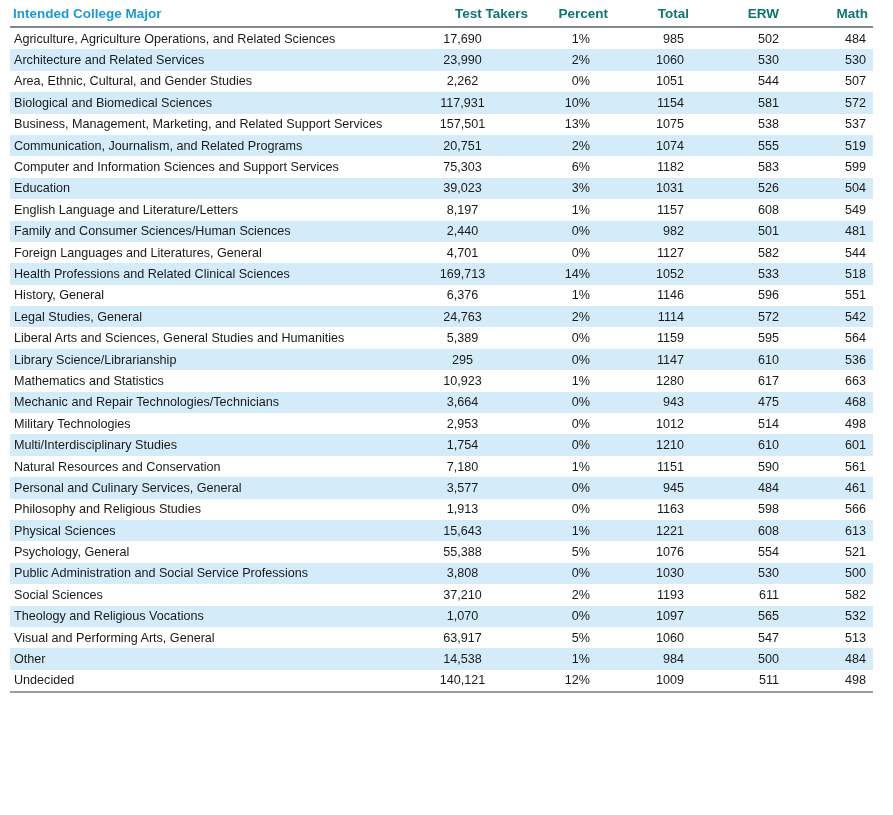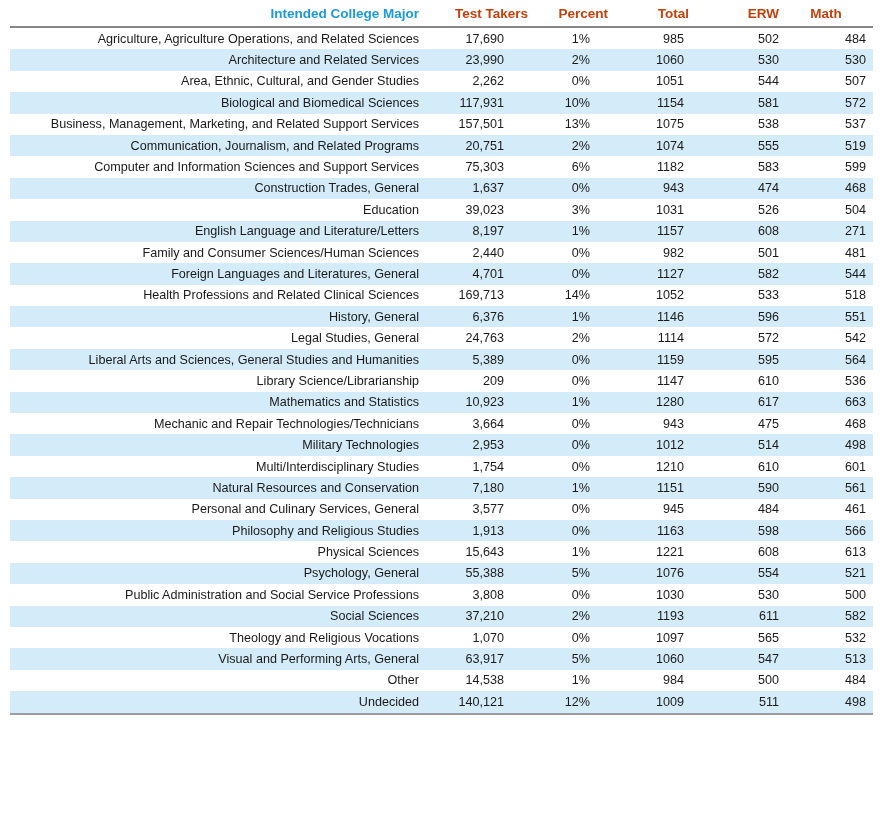--- a/index.html
+++ b/index.html
@@ -18,52 +18,52 @@
     border-collapse: collapse;
     table-layout: fixed;
     width: 863px;
     border-bottom: 2px solid #9B9DA0;
   }
   thead th {
     height: 23px;
     vertical-align: middle;
     font-size: 13.5px;
     font-weight: bold;
-    color: #c2410c;
+    color: #0f766e;
     border-bottom: 2px solid #85878A;
     white-space: nowrap;
   }
   thead th.major-h {
-    text-align: right;
+    text-align: left;
     padding-left: 3px;
     color: #1C9AD6;
   }
   thead th.num-h { text-align: right; }
   thead th:nth-child(2) { padding-right: 4px; }
   thead th:nth-child(3) { padding-right: 4px; }
   thead th:nth-child(4) { padding-right: 5px; margin-top: 32px; }
   thead th:nth-child(5) { padding-right: 4px; }
-  thead th:nth-child(6) { padding-right: 5px; text-align: center; }
+  thead th:nth-child(6) { padding-right: 5px; }
 
   tbody td {
     height: 21.4px;
     vertical-align: middle;
     font-size: 12.6px;
     color: #1A1A1A;
     white-space: nowrap;
     overflow: hidden;
     padding-top: 0;
     padding-bottom: 0;
   }
   tbody td:first-child {
-    text-align: right;
+    text-align: left;
     padding-left: 4px;
   }
   tbody td:nth-child(n+2) { text-align: right; }
-  tbody td:nth-child(2) { padding-right: 28px; }
+  tbody td:nth-child(2) { padding-right: 28px; text-align: center; }
   tbody td:nth-child(3) { padding-right: 22px; }
   tbody td:nth-child(4) { padding-right: 10px; }
   tbody td:nth-child(5) { padding-right: 4px; }
   tbody td:nth-child(6) { padding-right: 7px; }
 
   tbody tr:nth-child(even) { background: #D4ECF9; }
 </style>
 </head>
 <body>
 
@@ -138,42 +138,34 @@
         </tr>
         <tr>
           <td>Computer and Information Sciences and Support Services</td>
           <td>75,303</td>
           <td>6%</td>
           <td>1182</td>
           <td>583</td>
           <td>599</td>
         </tr>
         <tr>
-          <td>Construction Trades, General</td>
-          <td>1,637</td>
-          <td>0%</td>
-          <td>943</td>
-          <td>474</td>
-          <td>468</td>
-        </tr>
-        <tr>
           <td>Education</td>
           <td>39,023</td>
           <td>3%</td>
           <td>1031</td>
           <td>526</td>
           <td>504</td>
         </tr>
         <tr>
           <td>English Language and Literature/Letters</td>
           <td>8,197</td>
           <td>1%</td>
           <td>1157</td>
           <td>608</td>
-          <td>271</td>
+          <td>549</td>
         </tr>
         <tr>
           <td>Family and Consumer Sciences/Human Sciences</td>
           <td>2,440</td>
           <td>0%</td>
           <td>982</td>
           <td>501</td>
           <td>481</td>
         </tr>
         <tr>
@@ -211,21 +203,21 @@
         <tr>
           <td>Liberal Arts and Sciences, General Studies and Humanities</td>
           <td>5,389</td>
           <td>0%</td>
           <td>1159</td>
           <td>595</td>
           <td>564</td>
         </tr>
         <tr>
           <td>Library Science/Librarianship</td>
-          <td>209</td>
+          <td>295</td>
           <td>0%</td>
           <td>1147</td>
           <td>610</td>
           <td>536</td>
         </tr>
         <tr>
           <td>Mathematics and Statistics</td>
           <td>10,923</td>
           <td>1%</td>
           <td>1280</td>

